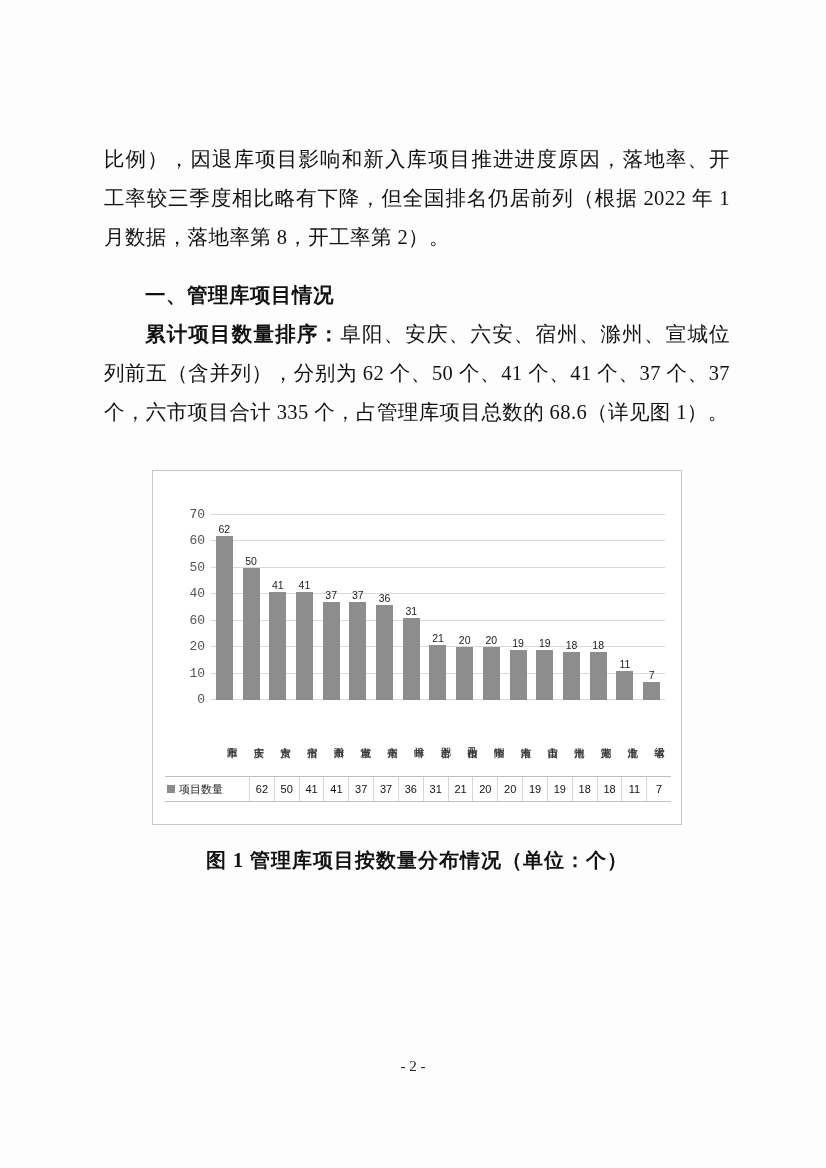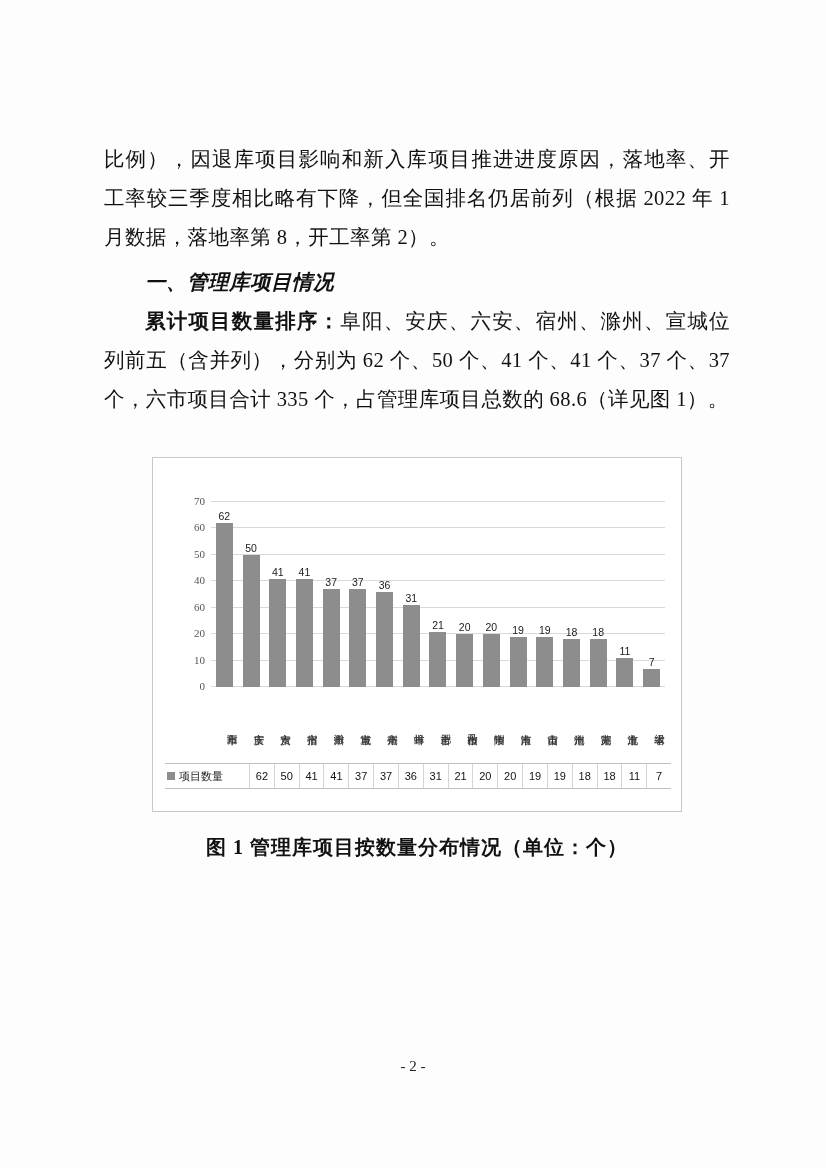--- a/index.html
+++ b/index.html
@@ -31,27 +31,26 @@
   p.body-text {
     margin: 0 0 2px 0;
     font-size: 20.5px;
     line-height: 39px;
     letter-spacing: 0.4px;
     text-align: justify;
     font-family: "Liberation Serif", serif;
   }
   p.indent2 { text-indent: 41px; }
   .heading {
-    margin: 6px 0 0 0;
+    margin: 19px 0 0 0;
     font-size: 20.5px;
     line-height: 39px;
     font-weight: bold;
     text-indent: 41px;
     letter-spacing: 0.5px;
-    font-style: italic;
   }
   .bold-lead { font-weight: bold; }
 
   
   .chart-wrap {
     margin: 38px 0 0 0;
     display: flex;
     justify-content: center;
   }
   .chart-box {
@@ -81,23 +80,23 @@
     position: absolute;
     left: 0; right: 0;
     height: 1px;
     background: #d9d9d9;
   }
   .ytick {
     position: absolute;
     right: 100%;
     margin-right: 6px;
     transform: translateY(-50%);
-    font-size: 11px;
+    font-size: 13px;
     color: #555;
-    font-family: Liberation Serif, serif;
+    font-family: Liberation Mono, monospace;
     white-space: nowrap;
   }
   .bars {
     position: absolute;
     left: 0; right: 0; bottom: 0; top: 0;
     display: flex;
     align-items: flex-end;
     justify-content: space-between;
   }
   .bar-slot {

